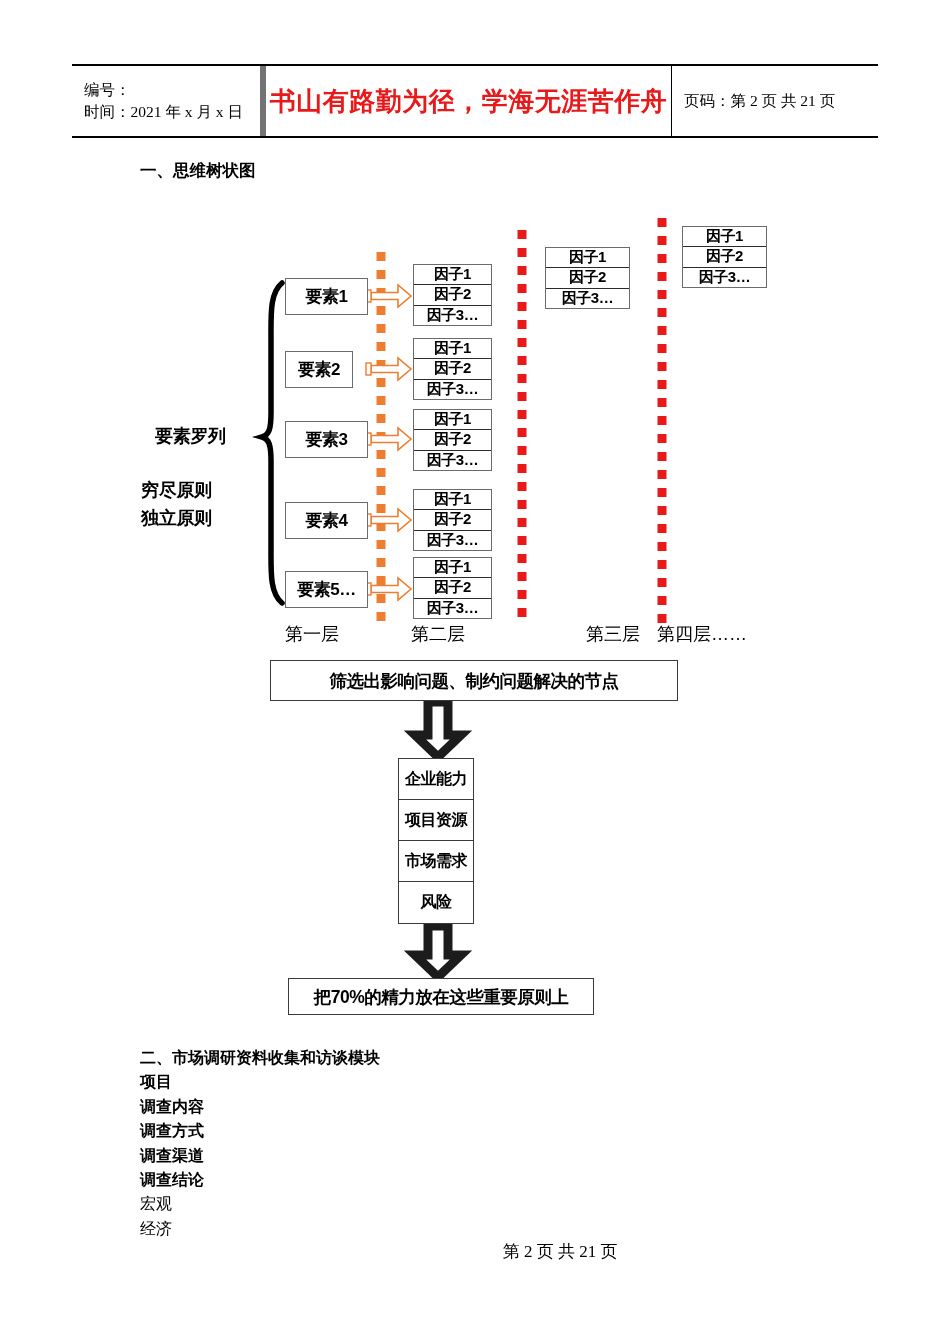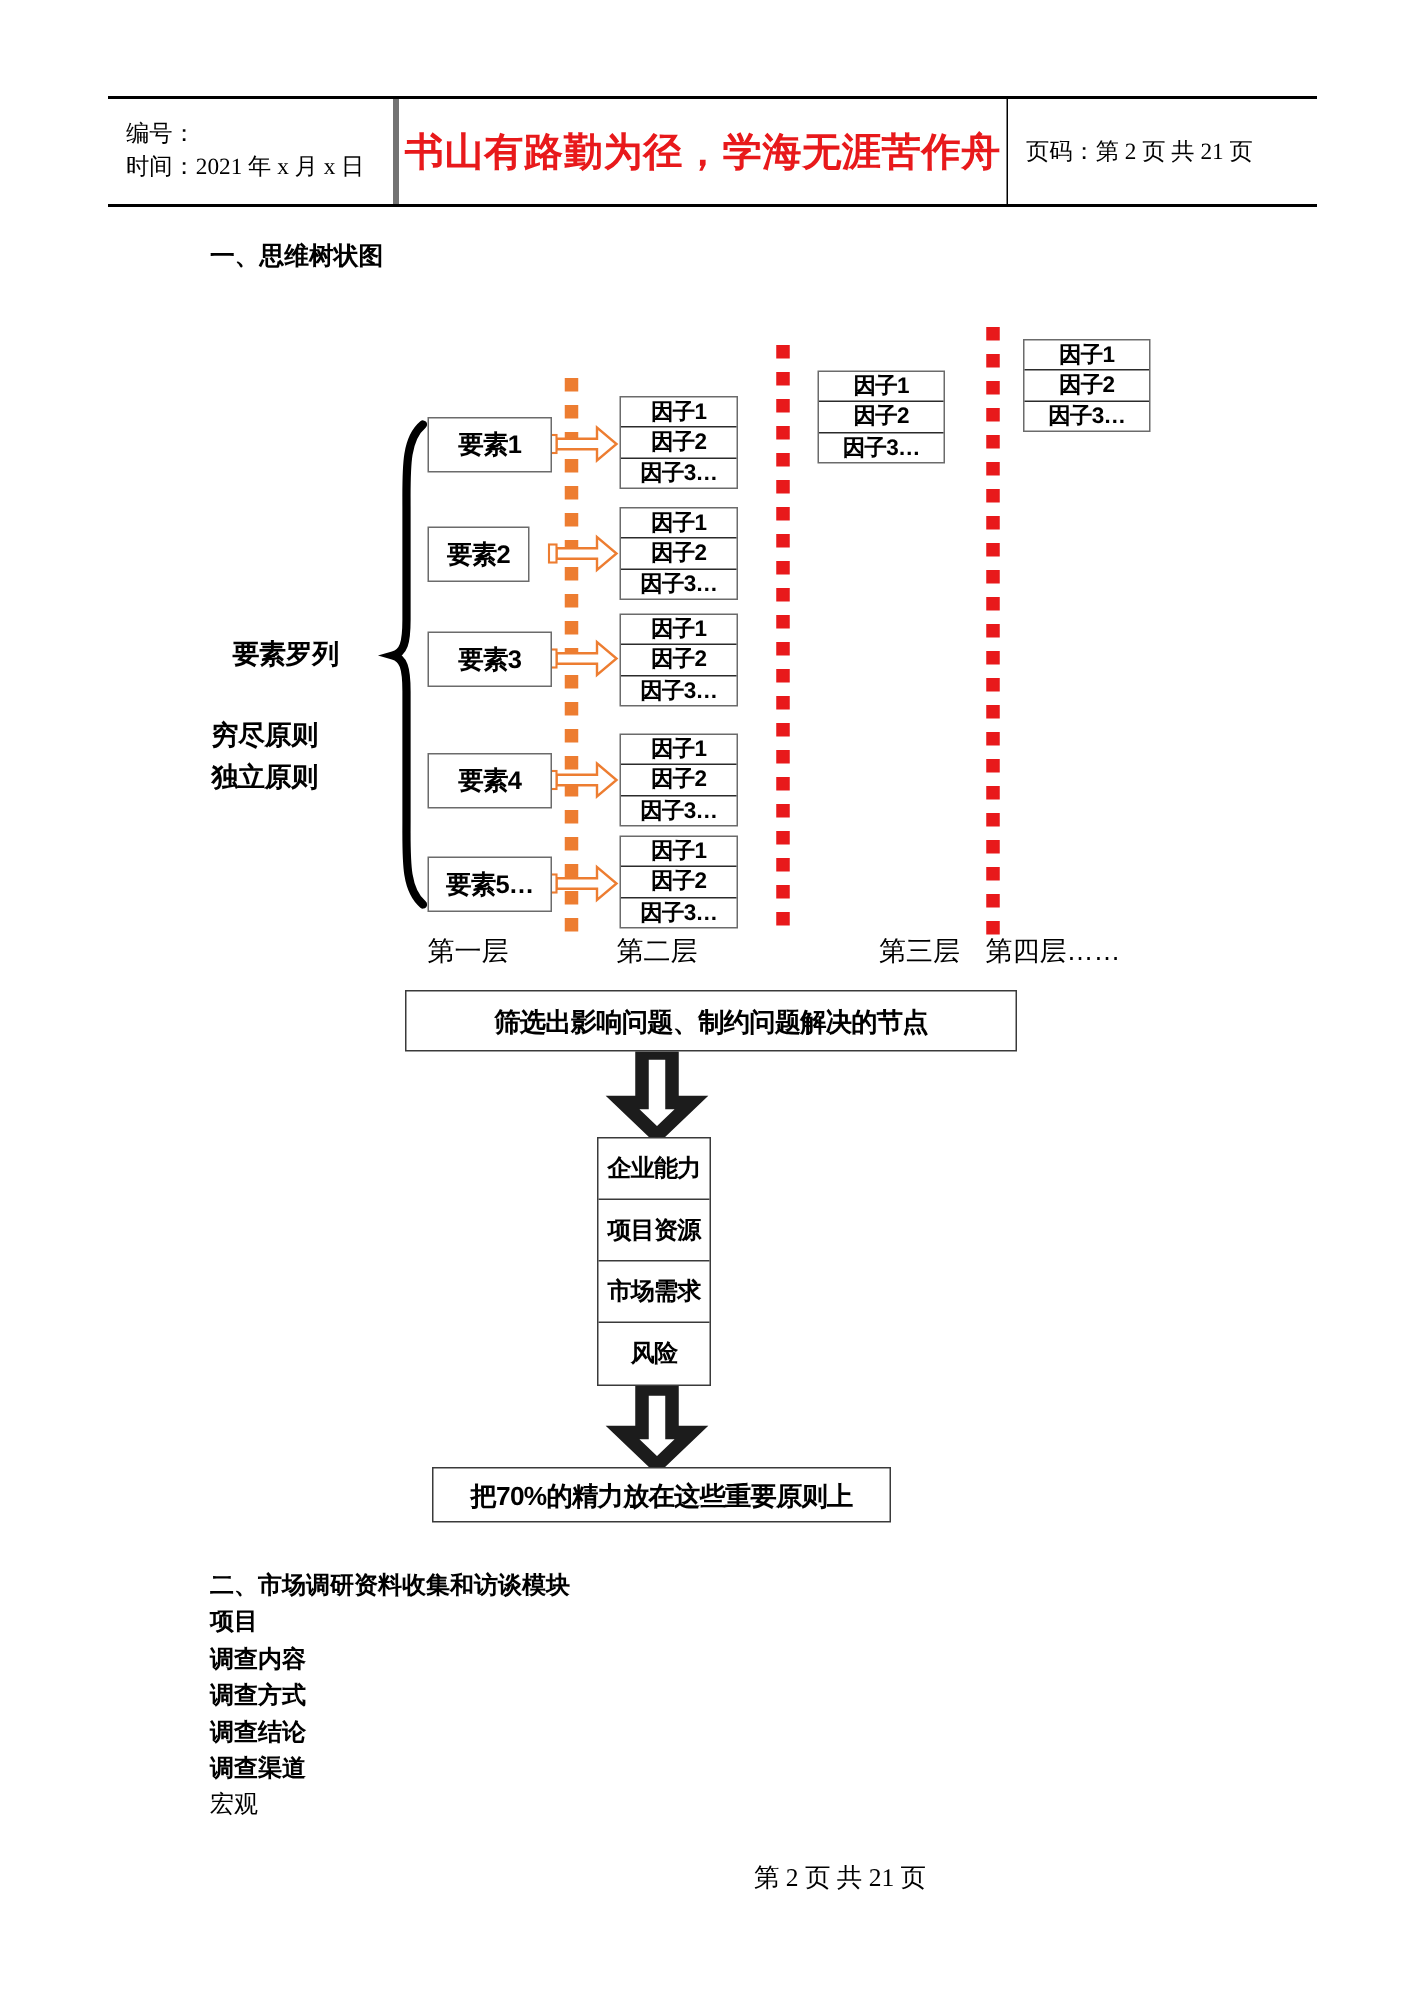--- a/index.html
+++ b/index.html
@@ -30,21 +30,21 @@
   }
   .hdr-cell {
     display: flex;
     flex-direction: column;
     justify-content: center;
     box-sizing: border-box;
   }
   .hdr-left {
     width: 194px;
     padding-left: 12px;
-    border-right: 4px solid #737373;
+    border-right: 6px solid #737373;
     font-size: 15.5px;
     line-height: 1.45;
   }
   .hdr-mid {
     flex: 1;
     border-right: 1px solid #000;
     align-items: center;
     justify-content: center;
   }
   .hdr-mid .slogan {
@@ -361,20 +361,21 @@
   <div class="fsrow">风险</div>
 </div>
 
 <div class="flowbox" id="flow-bottom">把70%的精力放在这些重要原则上</div>
 
 <div class="bottom-list">
   <div class="bl-bold">二、市场调研资料收集和访谈模块</div>
   <div class="bl-bold">项目</div>
   <div class="bl-bold">调查内容</div>
   <div class="bl-bold">调查方式</div>
+  <div class="bl-bold">调查渠道</div>
   <div class="bl-bold">调查结论</div>
-  <div class="bl-bold">调查渠道</div>
   <div class="bl-normal">宏观</div>
+  <div class="bl-normal">经济</div>
 </div>
 
 <div class="footer">
   <span>第 2 页 共 21 页</span>
 </div>
 
 </body></html>

